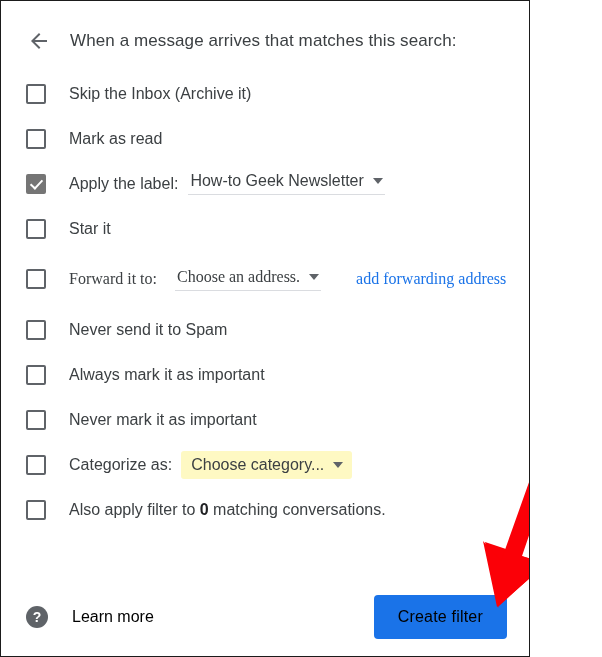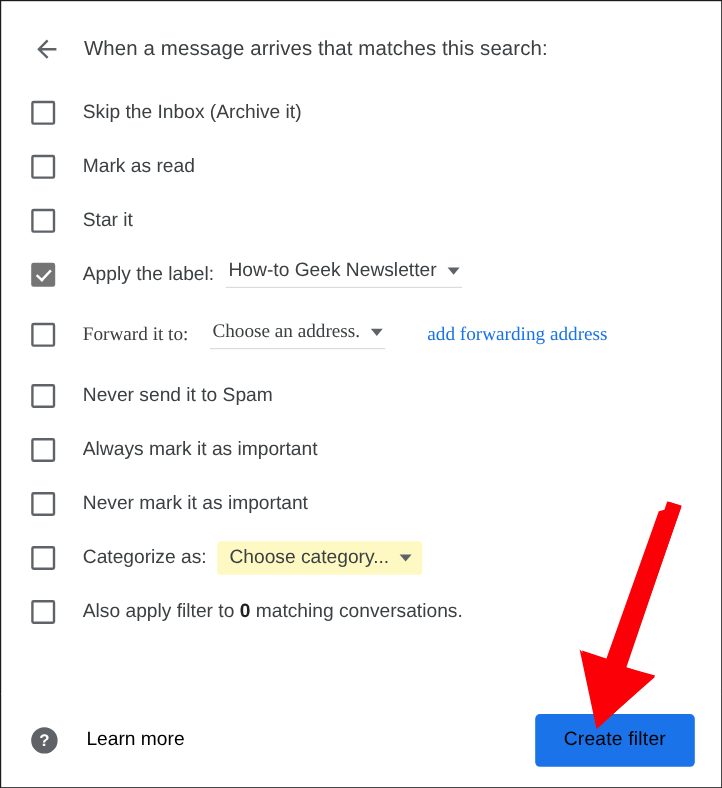--- a/index.html
+++ b/index.html
@@ -7,21 +7,21 @@
 
   html, body {
     width: 602px;
     height: 657px;
     background: #ffffff;
     font-family: "Liberation Sans", sans-serif;
   }
 
   #screen {
     position: relative;
-    width: 602px;
+    width: 530px;
     height: 657px;
     background: #ffffff;
     border: 1px solid #1b1b1b;
     overflow: hidden;
   }
 
   
   .header-row {
     position: absolute;
     left: 0; top: 20px;
@@ -224,31 +224,31 @@
       <div class="cbox"></div>
       <div class="opt-label">Skip the Inbox (Archive it)</div>
     </div>
 
     <div class="opt-row">
       <div class="cbox"></div>
       <div class="opt-label">Mark as read</div>
     </div>
 
     <div class="opt-row">
-      <div class="cbox"></div>
-      <div class="opt-label">Star it</div>
-    </div>
-
-    <div class="opt-row">
       <div class="cbox checked"></div>
       <div class="opt-label">Apply the label:</div>
       <div class="dd-underline">
         <span class="dd-text">How-to Geek Newsletter</span>
         <span class="caret"></span>
       </div>
+    </div>
+
+    <div class="opt-row">
+      <div class="cbox"></div>
+      <div class="opt-label">Star it</div>
     </div>
 
     <div class="opt-row forward-row">
       <div class="cbox"></div>
       <div class="opt-label two-line">Forward it to:</div>
       <div class="dd-underline forward-dd">
         <span class="dd-text">Choose an address.</span>
         <span class="caret"></span>
       </div>
       <div class="link">add forwarding address</div>

